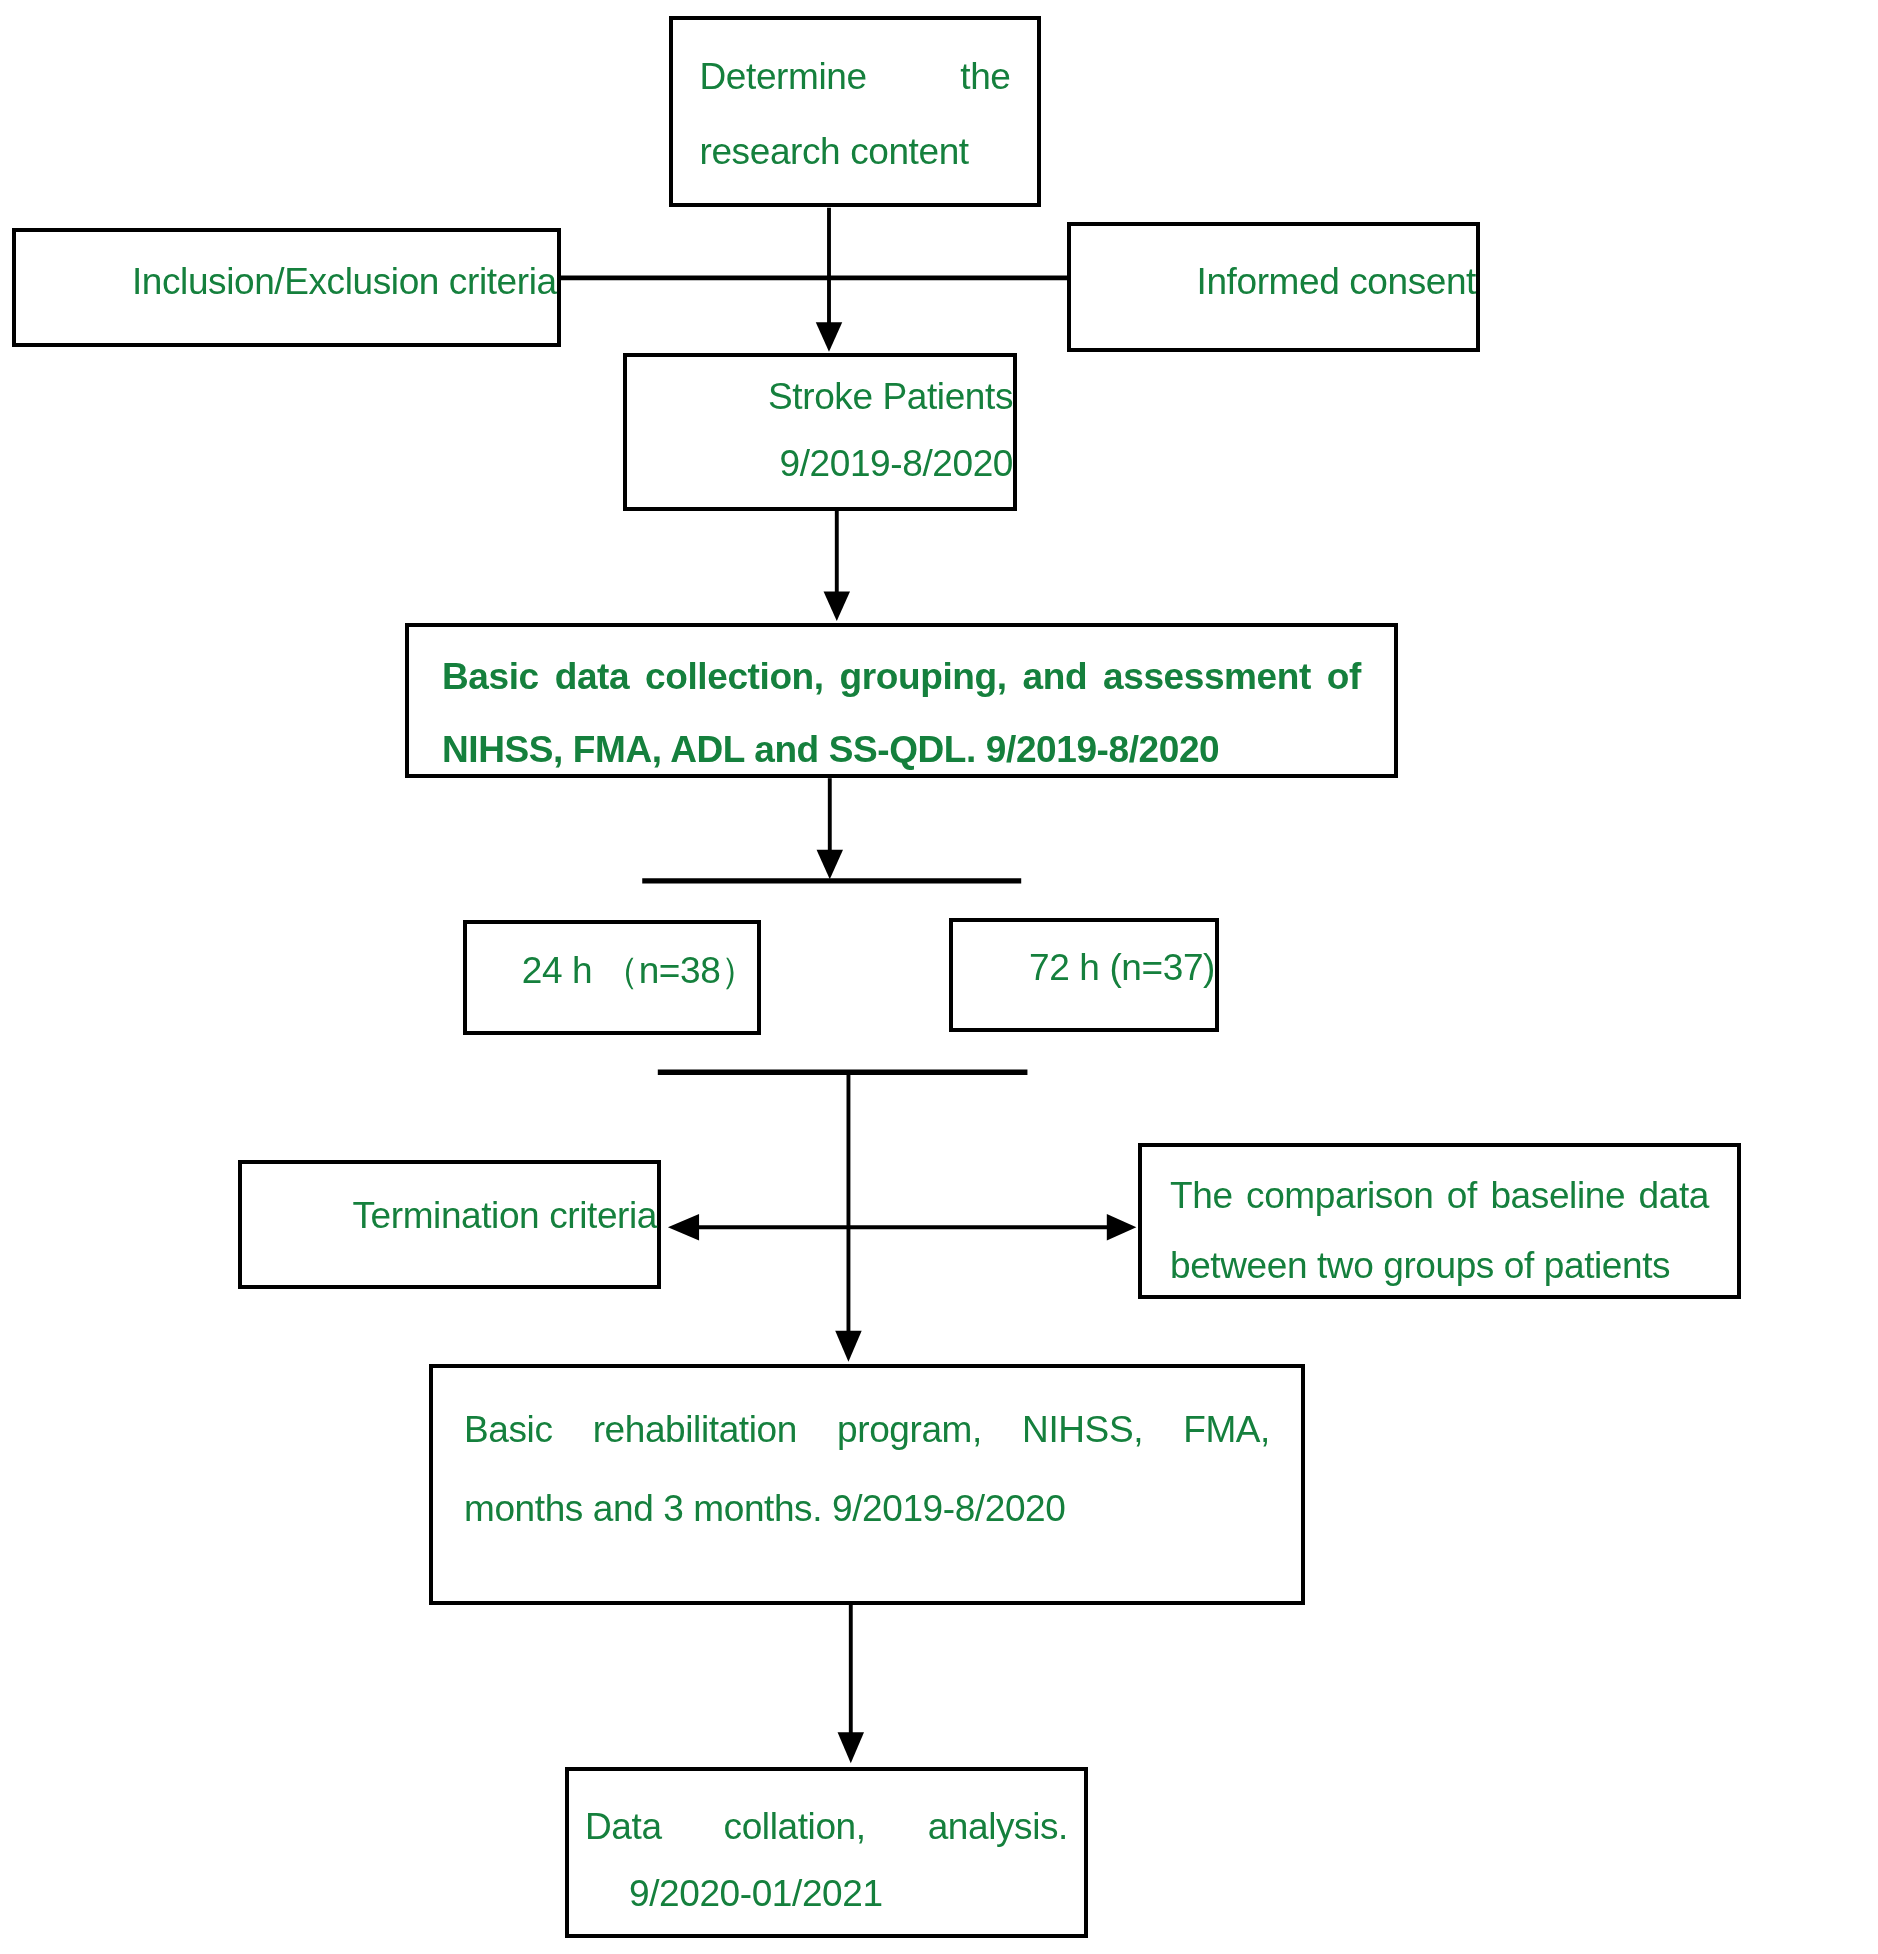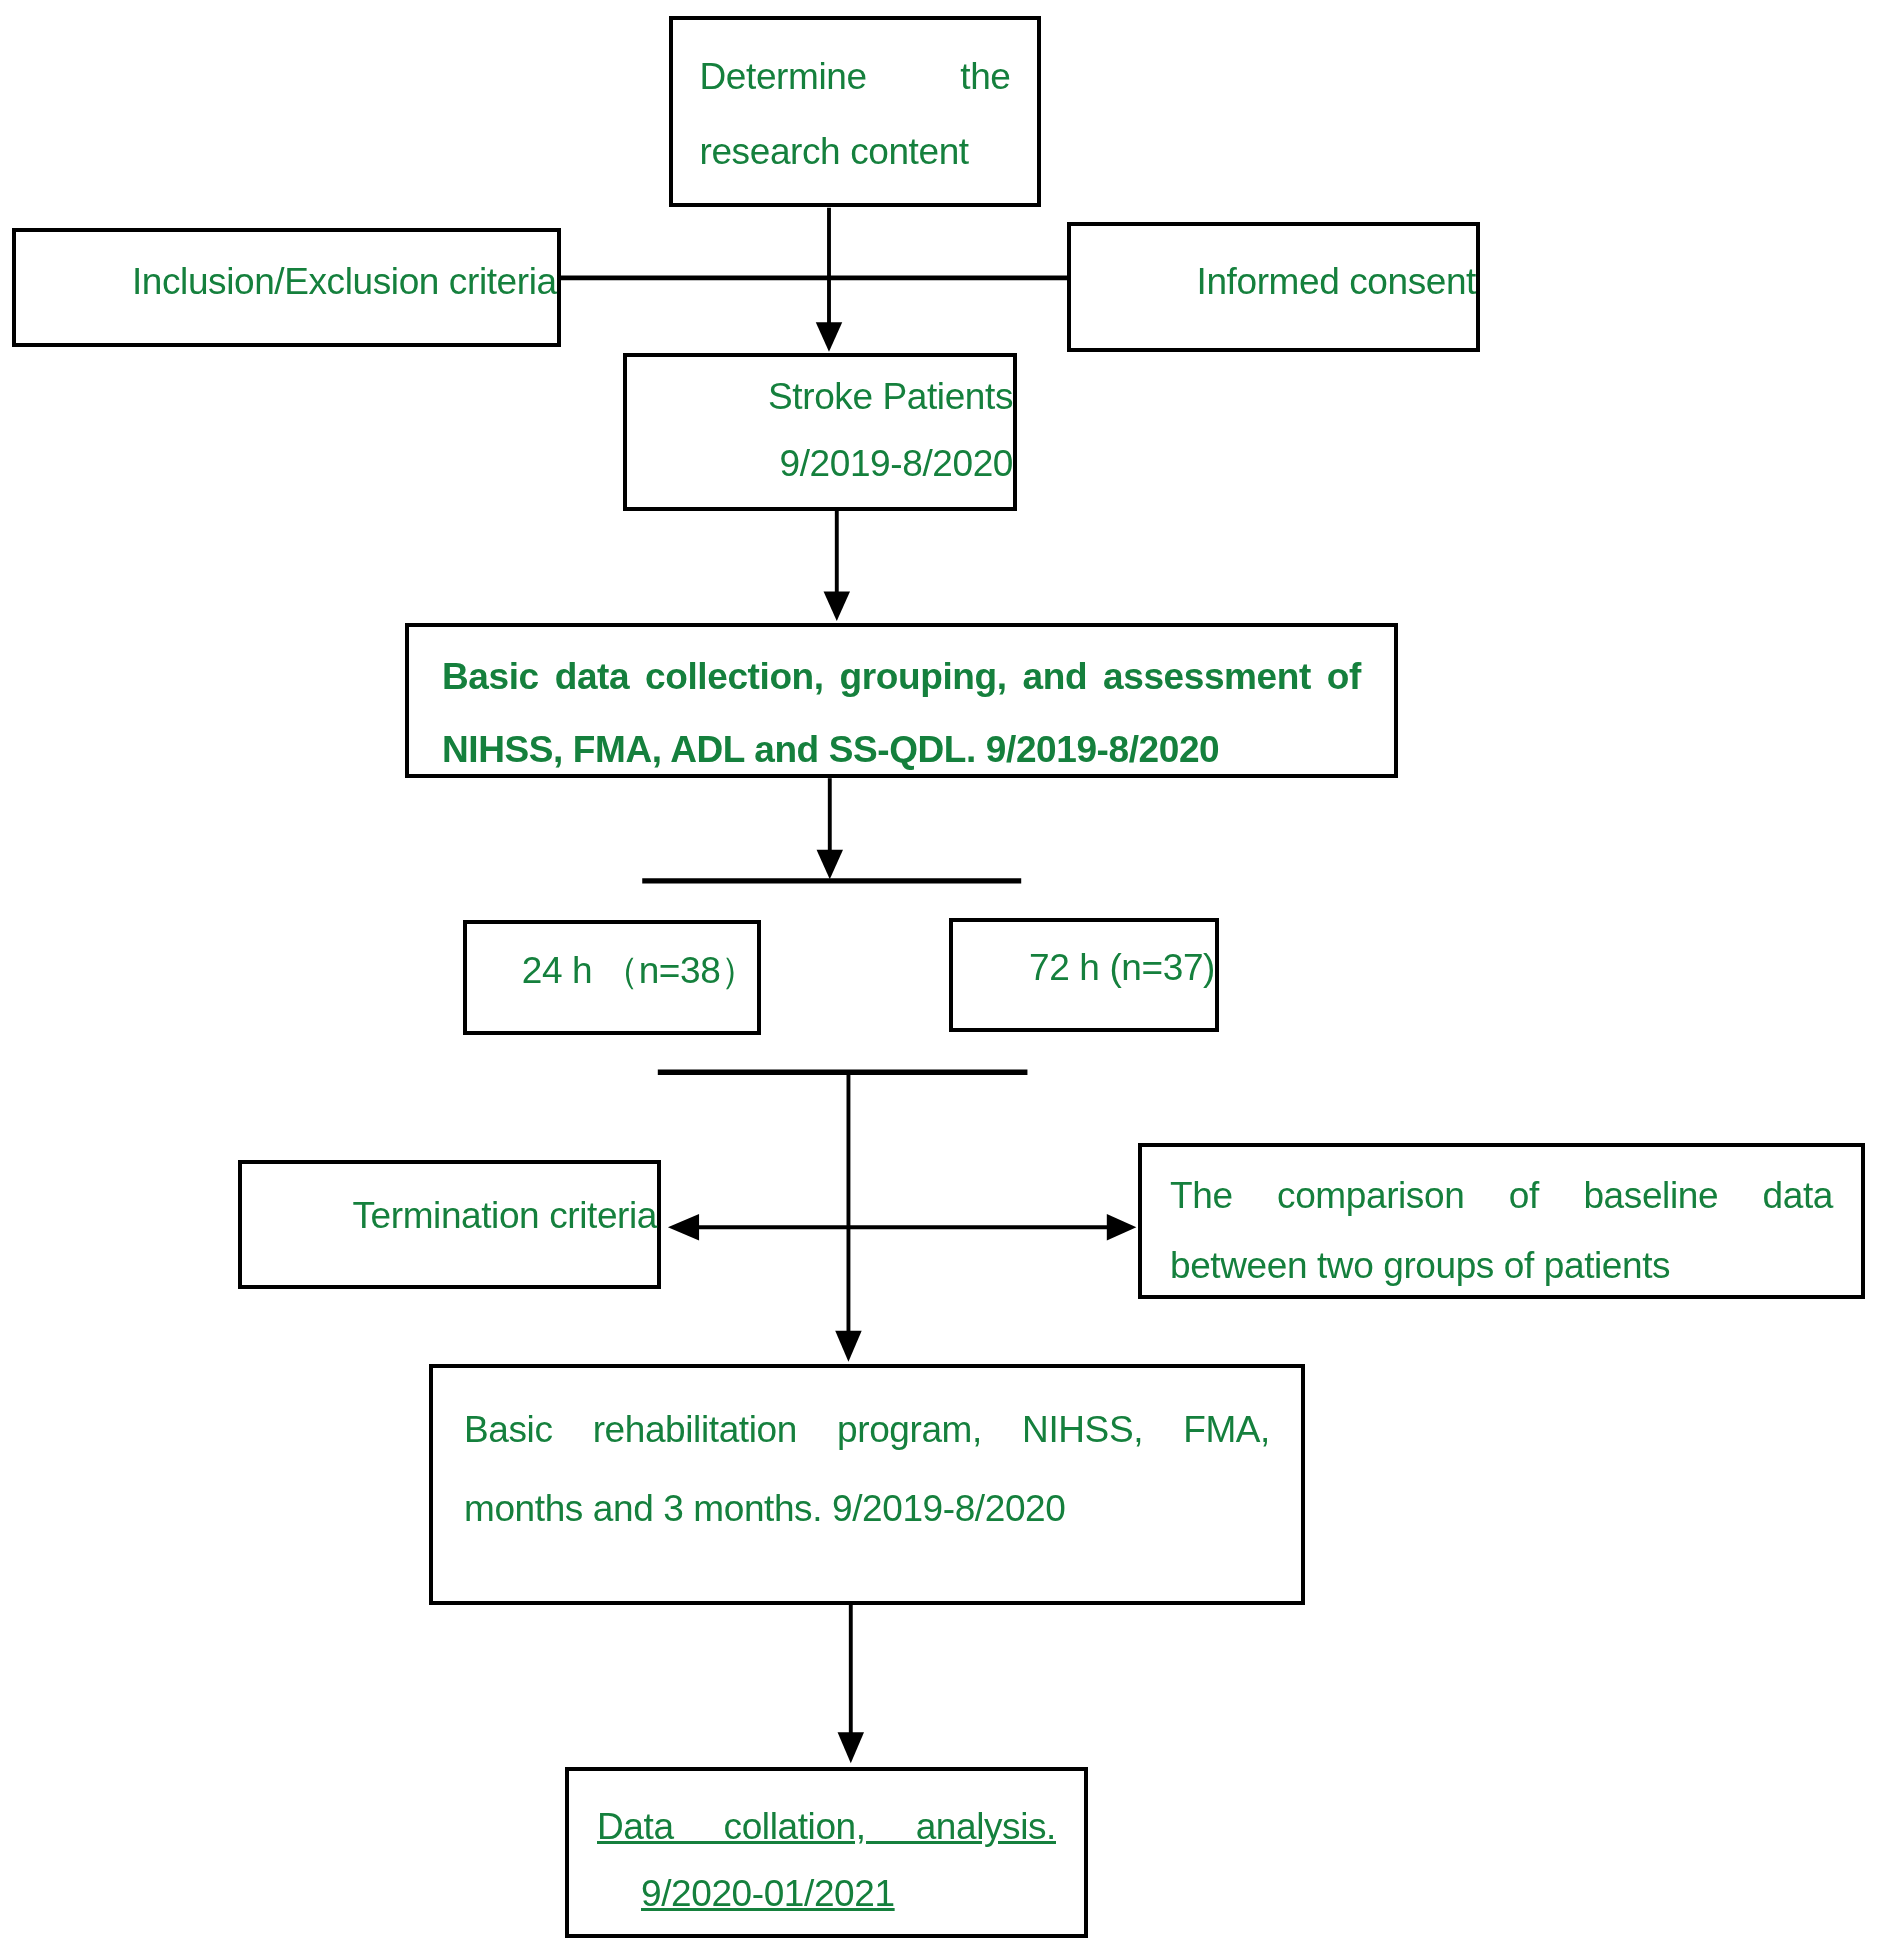--- a/index.html
+++ b/index.html
@@ -47,23 +47,23 @@
 
   
   .b-determine   { left: 669px;  top: 16.3px;   width: 372px;  height: 191px; padding: 18.7px 26.5px 0; line-height: 75px; }
   .b-inclusion   { left: 11.7px;   top: 228px;  width: 549px;  height: 119px; padding-bottom: 11px; }
   .b-informed    { left: 1067px; top: 222px;  width: 413px;  height: 130px; padding-bottom: 9.3px; }
   .b-stroke      { left: 623px;  top: 353px;  width: 394px;  height: 158px; line-height: 67px; padding-bottom: 4.7px; }
   .b-basic       { left: 405px;  top: 623px;  width: 993px; height: 155px; padding: 12.5px 33px 0; line-height: 73px; font-weight: bold; }
   .b-g24         { left: 463px;  top: 920px; width: 298px;  height: 115px; padding-bottom: 14px; }
   .b-g72         { left: 949px; top: 918px; width: 270px;  height: 114px; padding-bottom: 14px; }
   .b-termination { left: 238px;  top: 1160px; width: 423px;  height: 129px; padding-bottom: 17px; }
-  .b-comparison  { left: 1138px; top: 1143px; width: 727px;  height: 156px; padding: 14px 28px 0; line-height: 70px; }
+  .b-comparison  { left: 1138px; top: 1143px; width: 603px;  height: 156px; padding: 14px 28px 0; line-height: 70px; }
   .b-rehab       { left: 429px;  top: 1364px; width: 876px; height: 241px; padding: 22px 31px 0; line-height: 79px; }
-  .b-collation   { left: 565px;  top: 1767px; width: 523px;  height: 171px; padding: 22px 28px 0; line-height: 67px; text-decoration: underline; }
+  .b-collation   { left: 565px;  top: 1767px; width: 523px;  height: 171px; padding: 22px 16px 0; line-height: 67px; }
   .indent { padding-left: 44px; }
 </style>
 </head>
 <body>
 
 <div class="canvas">
 
   <svg class="wires" viewBox="0 0 2414 2511" xmlns="http://www.w3.org/2000/svg">
 
     <g>

